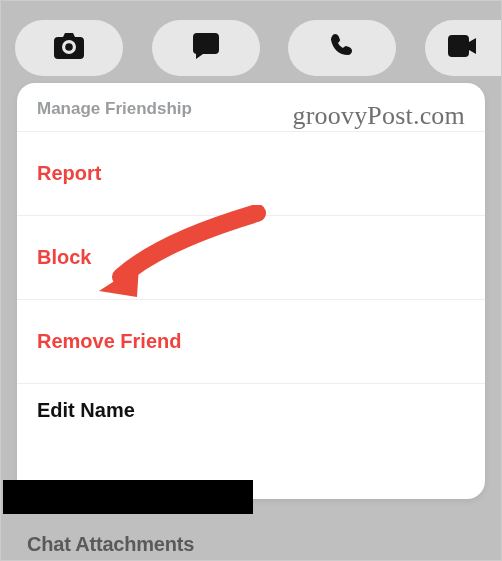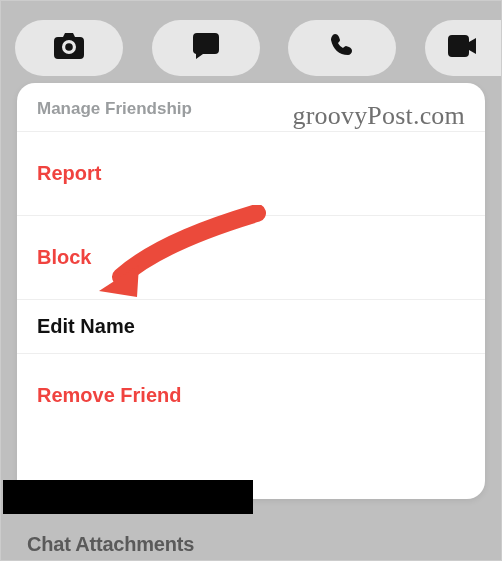--- a/index.html
+++ b/index.html
@@ -173,25 +173,25 @@
 
   <div class="sheet">
     <div class="sheet-header">Manage Friendship</div>
 
     <div class="sheet-row row-danger">
       <span>Report</span>
     </div>
     <div class="sheet-row row-danger">
       <span>Block</span>
     </div>
+    <div class="sheet-row row-danger">
+      <span>Remove Friend</span>
+    </div>
     <div class="sheet-row row-normal row-short">
       <span>Edit Name</span>
-    </div>
-    <div class="sheet-row row-danger">
-      <span>Remove Friend</span>
     </div>
   </div>
 
   <div class="redaction"></div>
 
 
   <div class="watermark">groovyPost.com</div>
 
   <svg class="arrow" viewBox="0 0 170 100">
     <defs>

